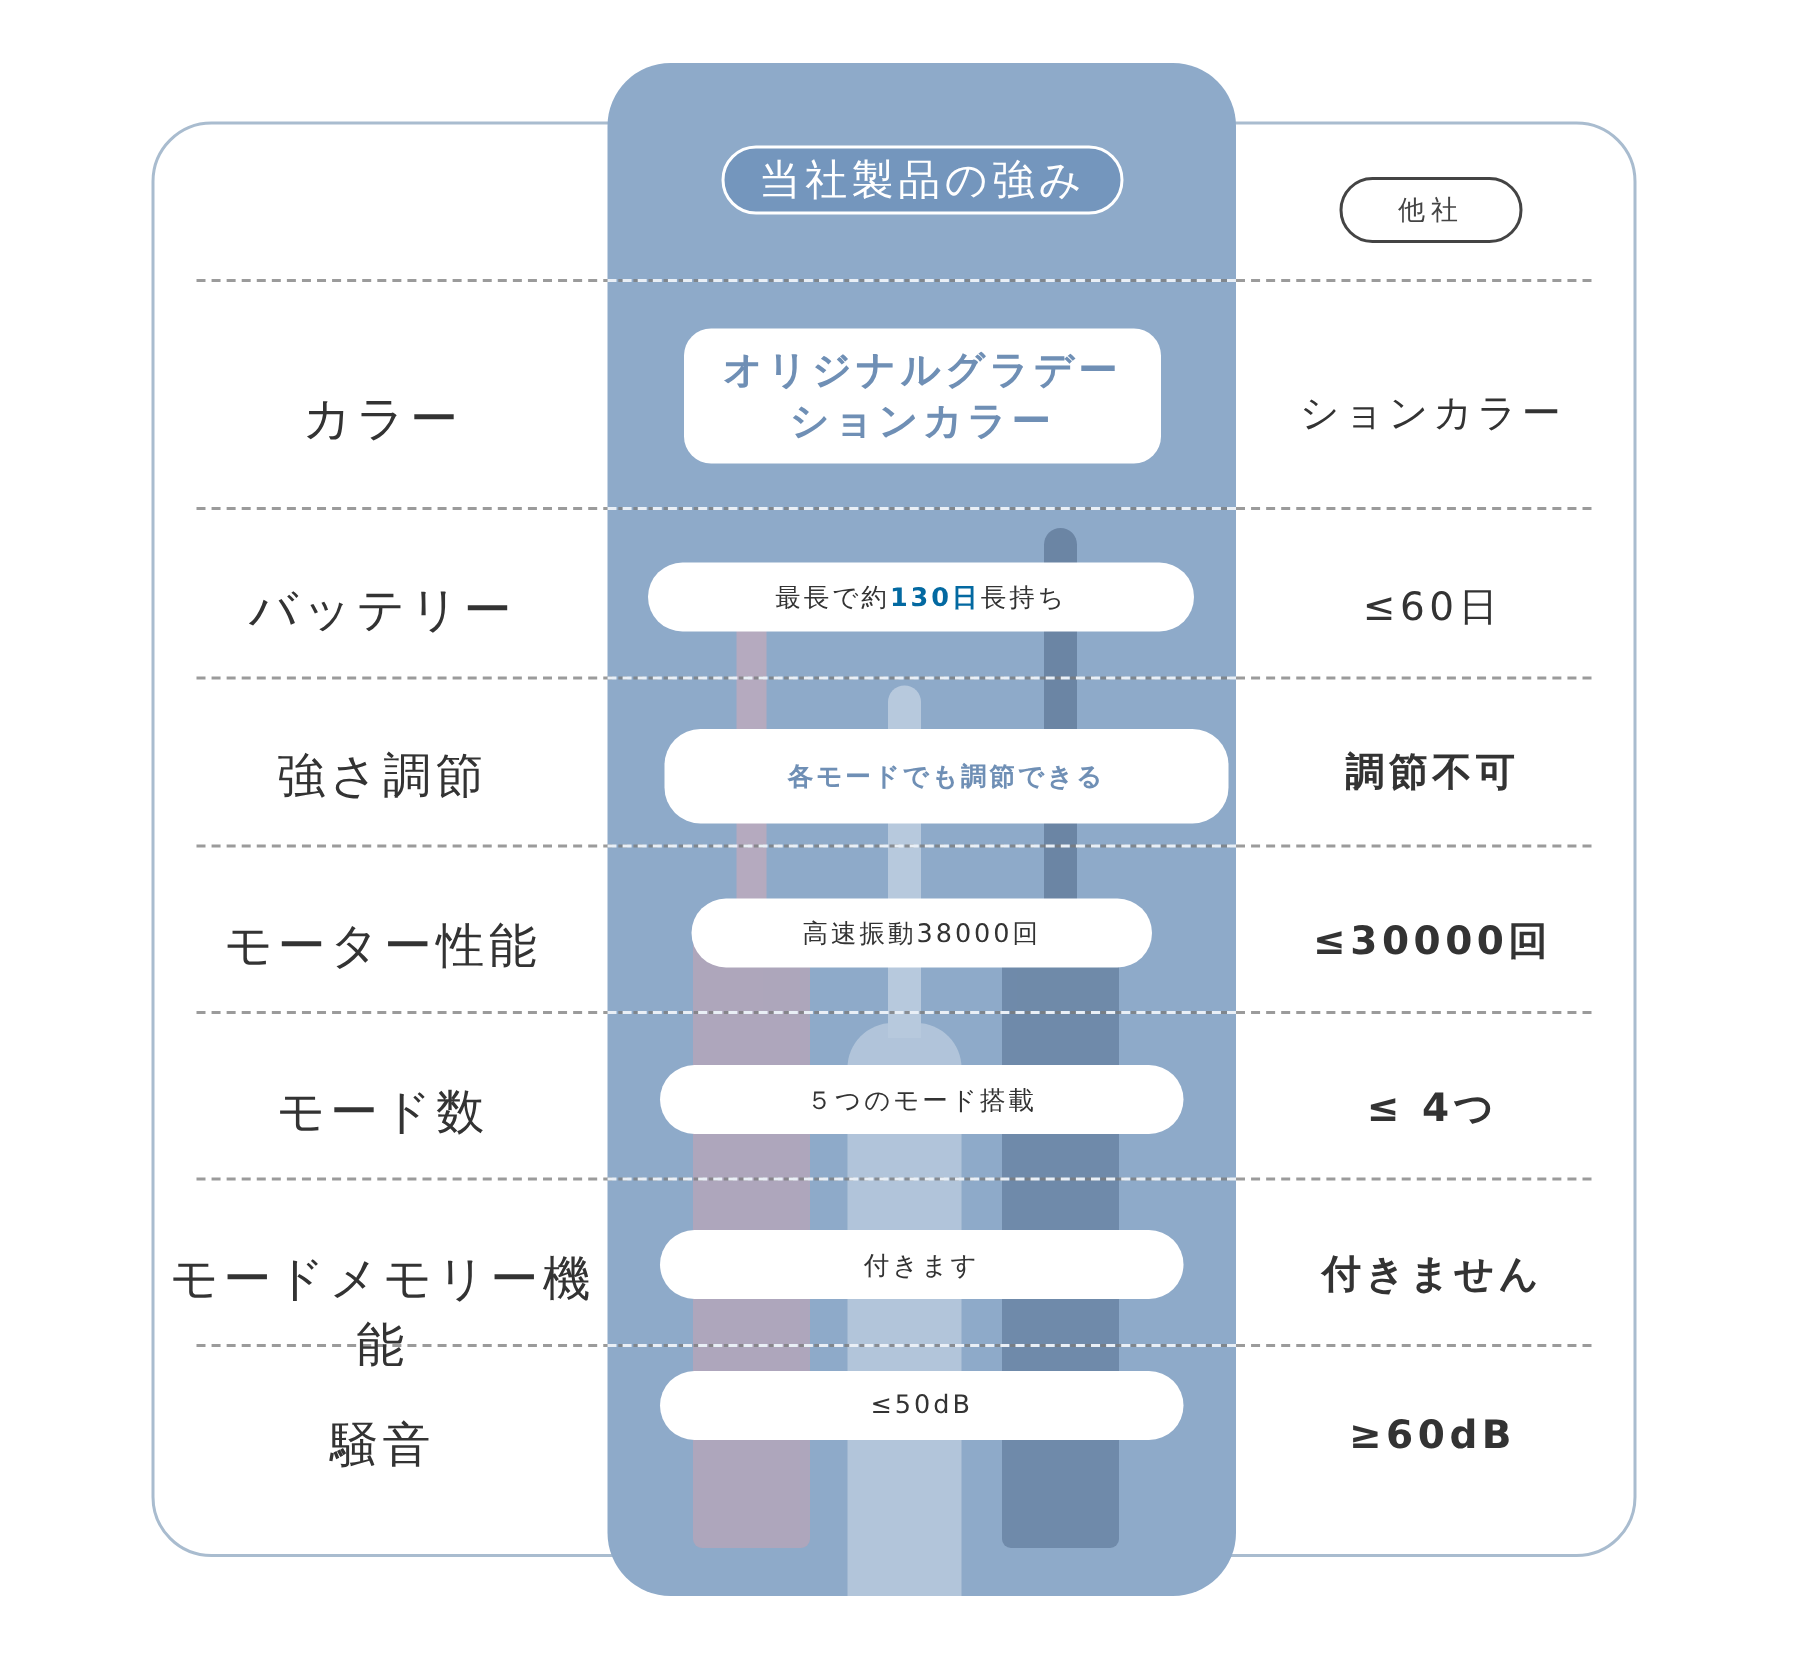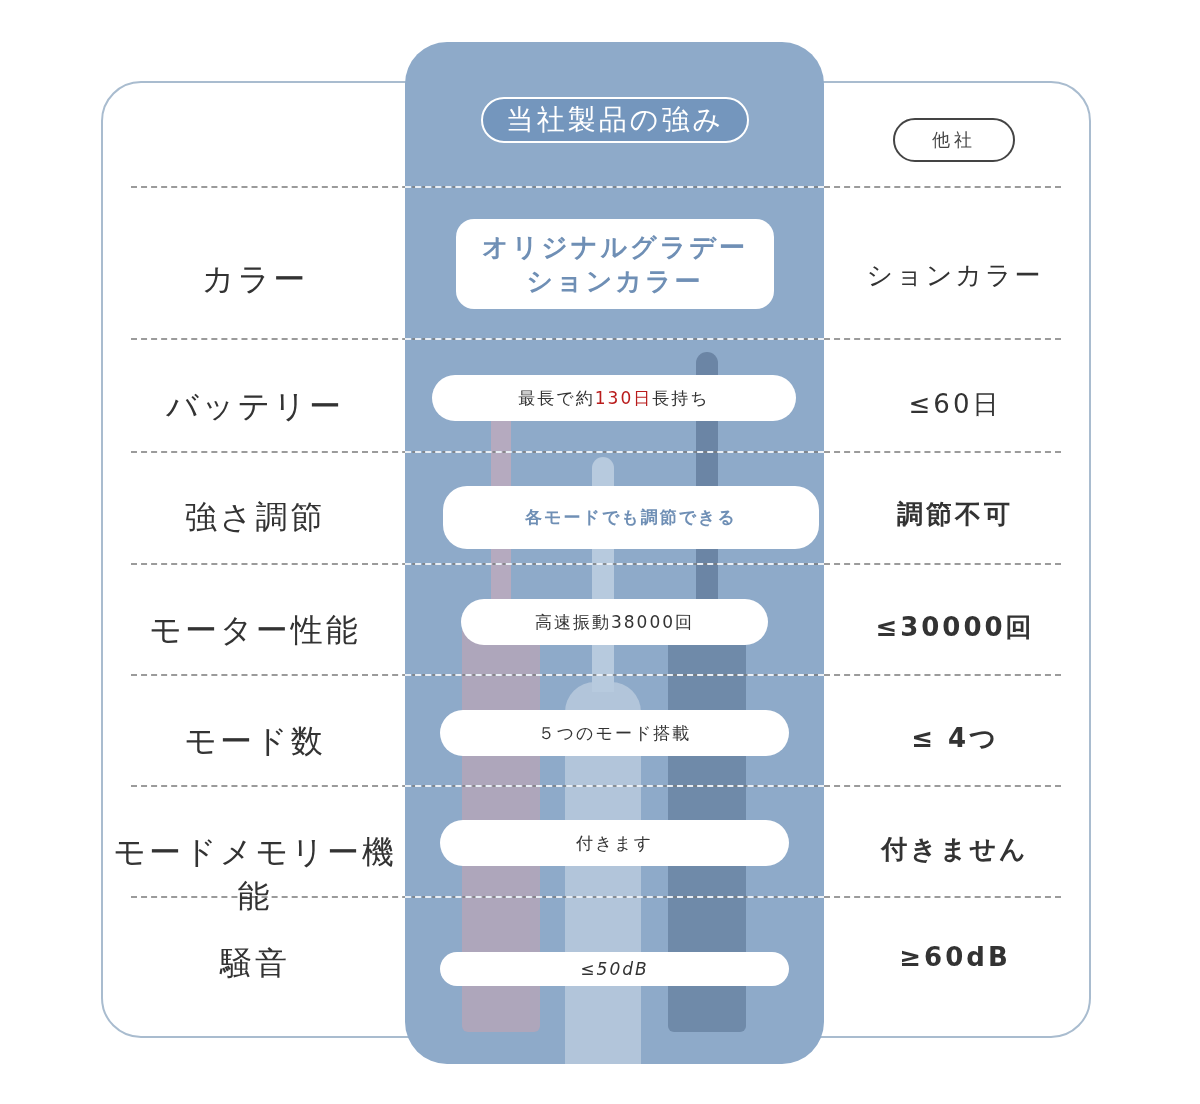--- a/index.html
+++ b/index.html
@@ -57,21 +57,21 @@
     font-size:26px; color:#333; letter-spacing:3px; font-weight:bold;
   }
   .row-other.light { font-weight:normal; }
 
   .pill {
     position:absolute; background:#ffffff; border-radius:24px;
     display:flex; align-items:center; justify-content:center;
     font-size:17px; color:#333; letter-spacing:2px; text-align:center;
   }
   .pill.accent { color:#6f8fb5; font-weight:bold; }
-  .pill .em { color:#b91c1c; font-weight:normal; }
+  .pill .em { color:#0369a1; font-weight:bold; }
   .pill-two-line {
     position:absolute; left:456px; top:219px; width:318px; height:90px;
     background:#fff; border-radius:18px; color:#6f8fb5; font-weight:bold;
     font-size:26px; letter-spacing:3px; line-height:34px; text-align:center;
     display:flex; flex-direction:column; align-items:center; justify-content:center;
   }
 </style>
 </head>
 <body>
 
@@ -132,14 +132,14 @@
 
 <div class="row-label" style="top:720px">モード数</div>
 <div class="pill" style="left:440px; top:710px; width:349px; height:46px;">５つのモード搭載</div>
 <div class="row-other" style="top:721px">≤ 4つ</div>
 
 <div class="row-label" style="top:831px">モードメモリー機能</div>
 <div class="pill" style="left:440px; top:820px; width:349px; height:46px;">付きます</div>
 <div class="row-other" style="top:832px">付きません</div>
 
 <div class="row-label" style="top:942px">騒音</div>
-<div class="pill" style="left:440px; top:952px; width:349px; height:34px;font-style:italic;">≤50dB</div>
+<div class="pill" style="left:440px; top:914px; width:349px; height:46px;">≤50dB</div>
 <div class="row-other" style="top:942px">≥60dB</div>
 
 </body></html>

